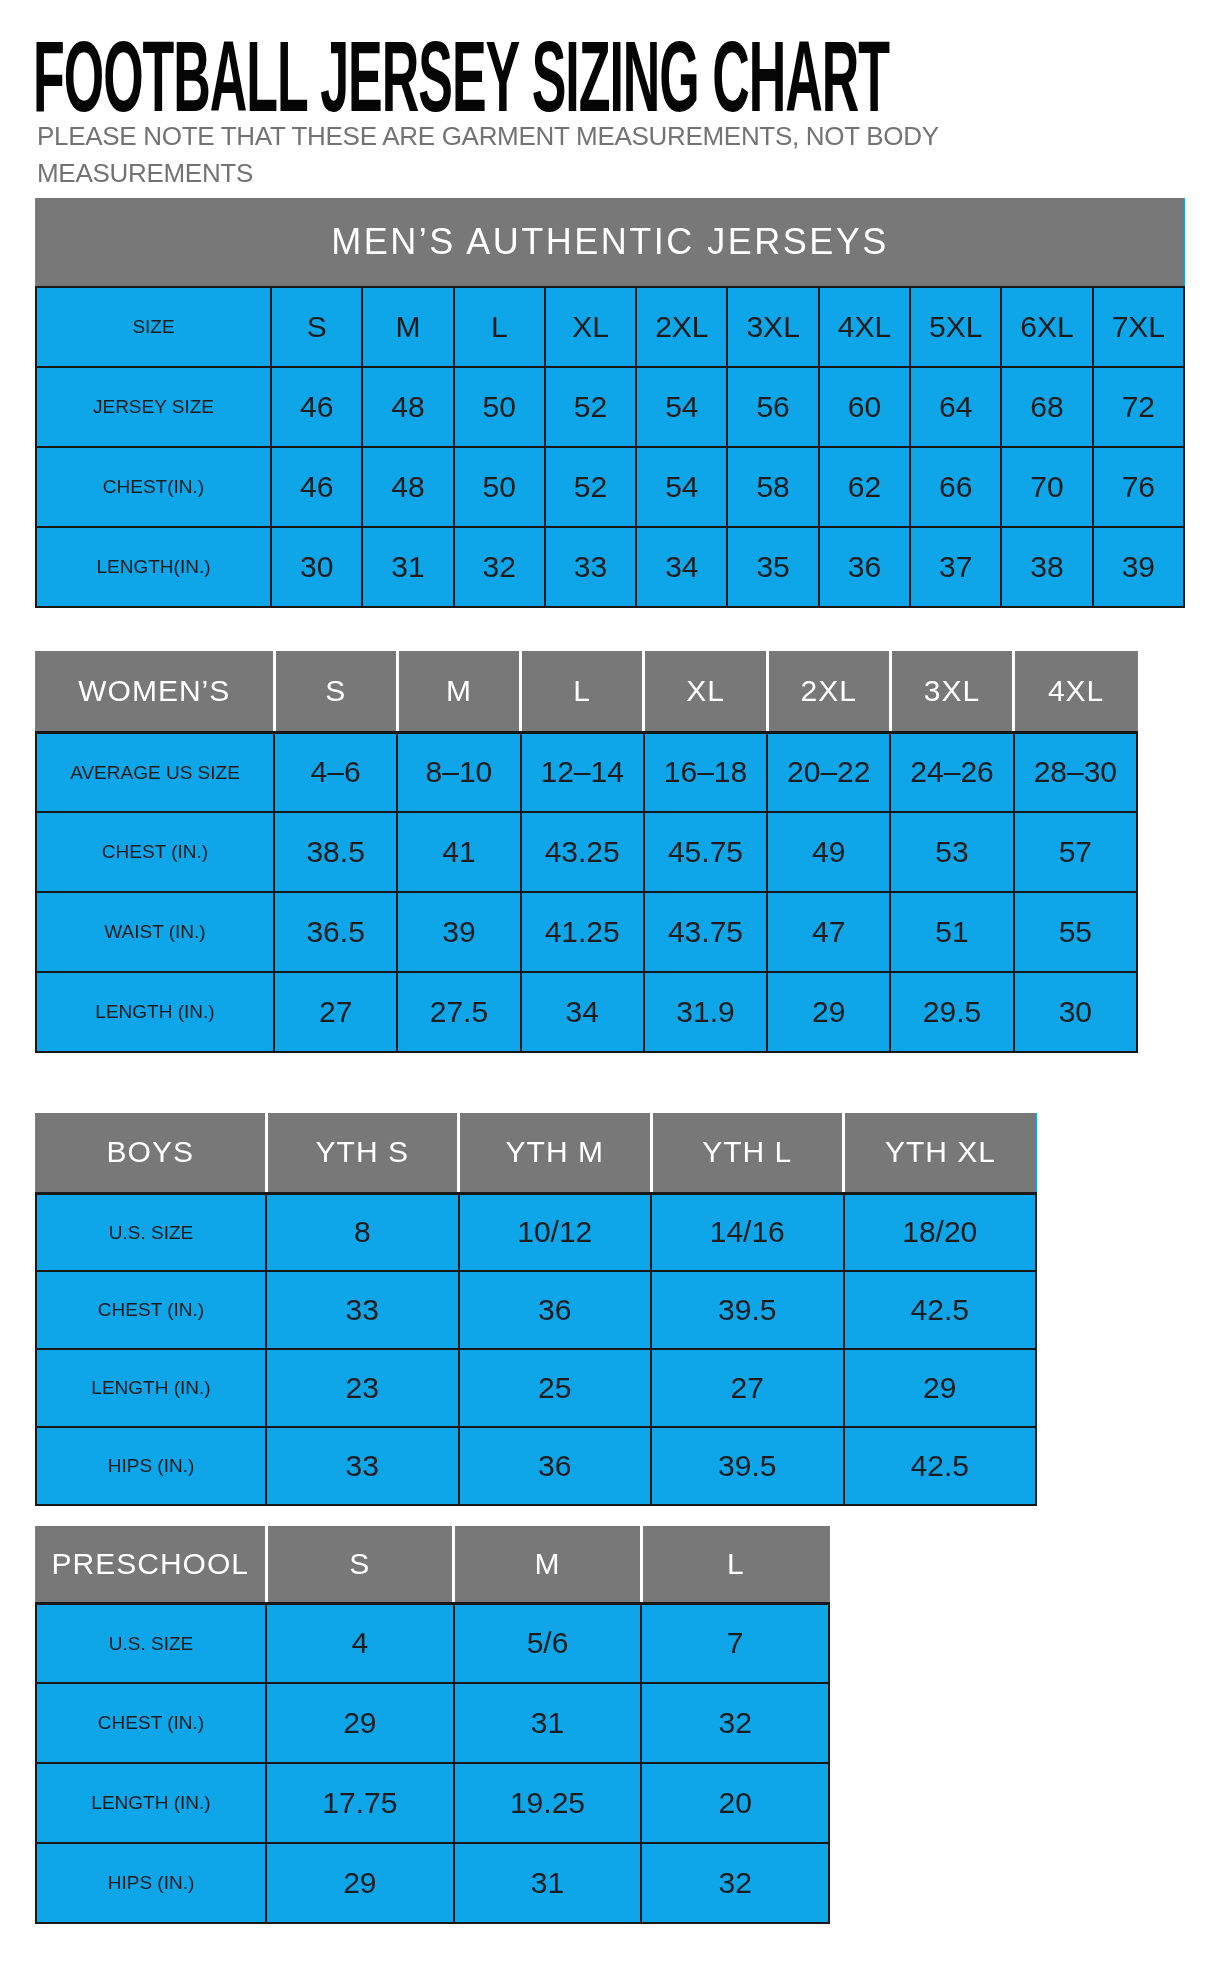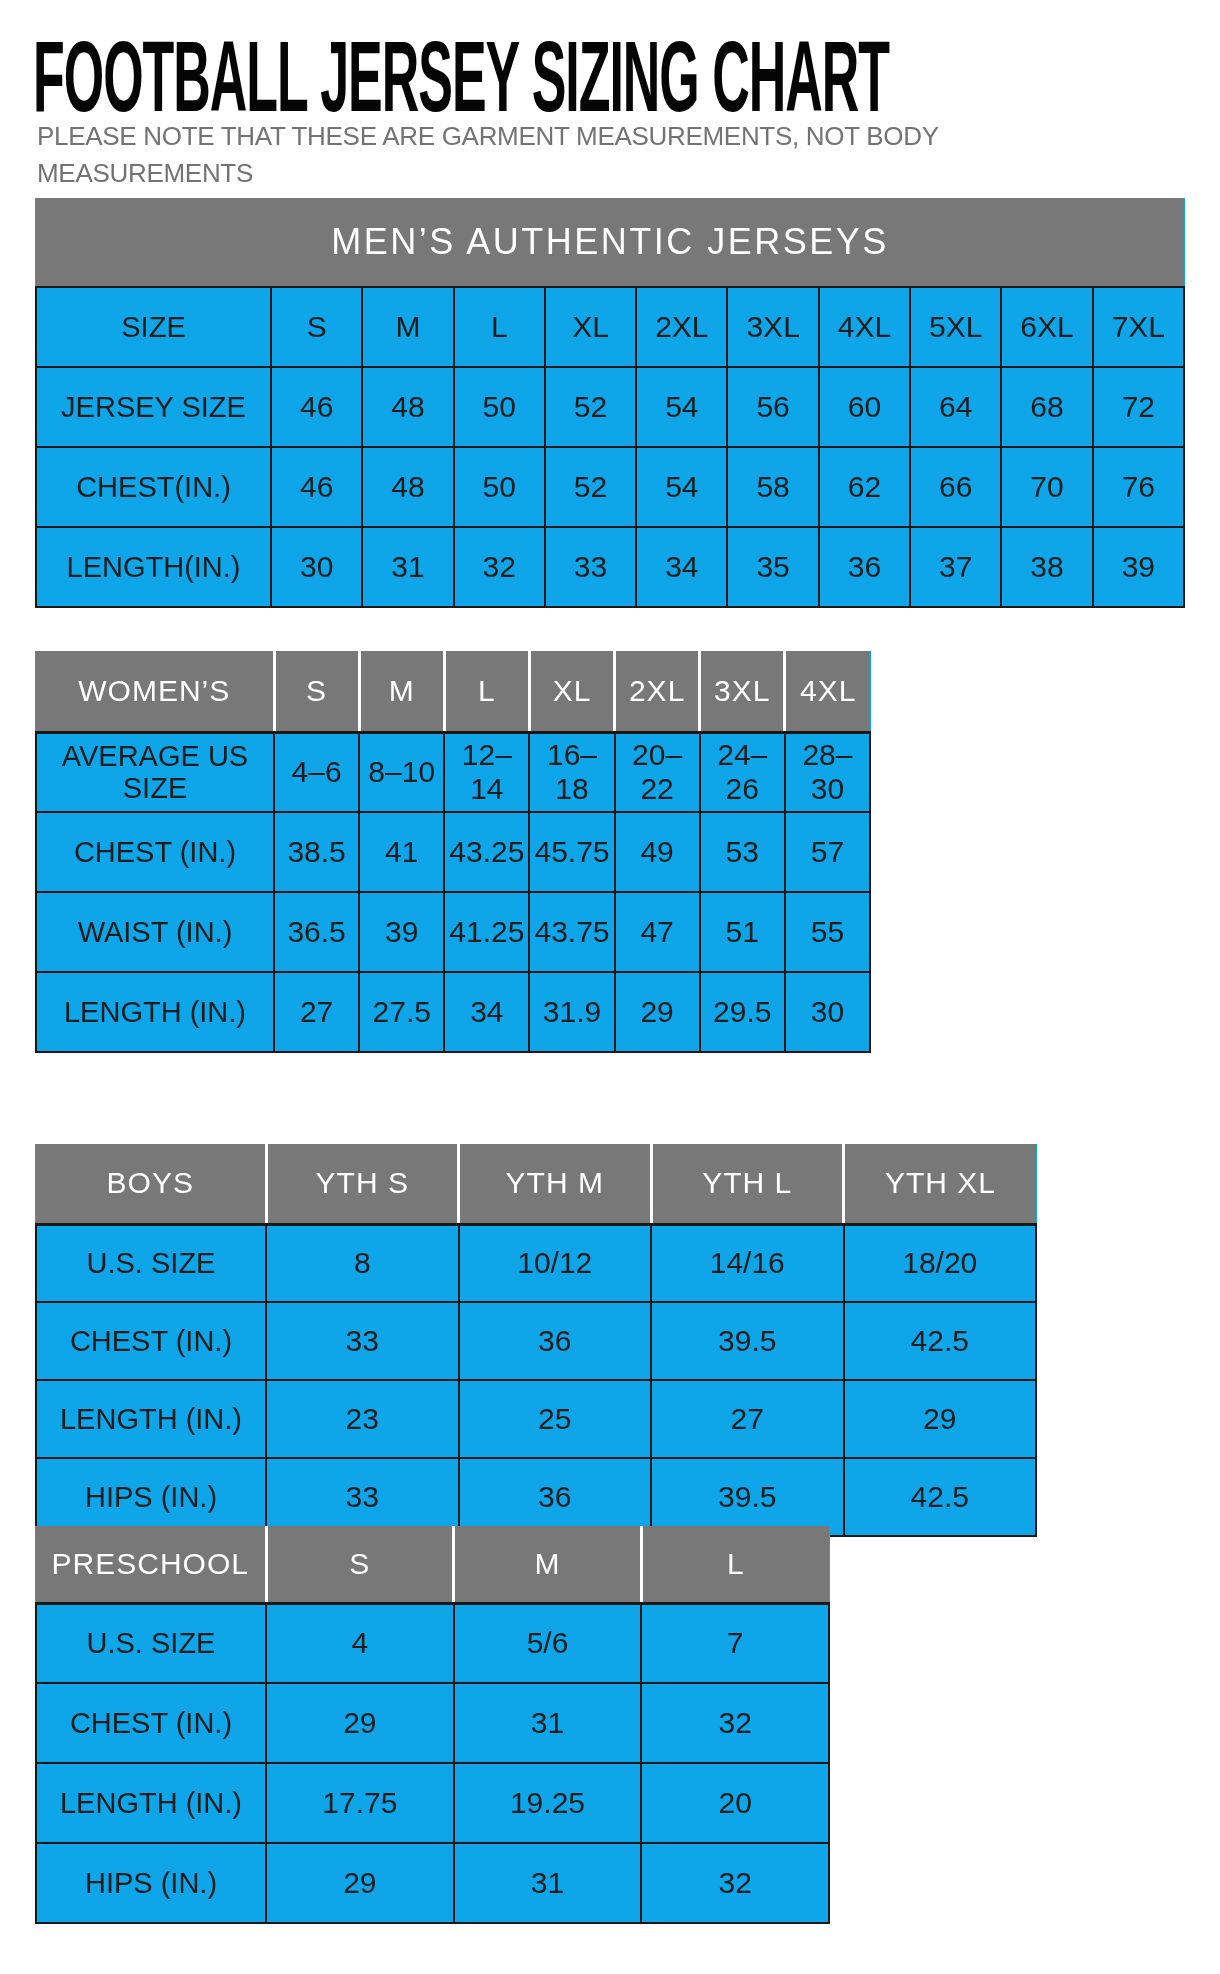--- a/index.html
+++ b/index.html
@@ -12,41 +12,41 @@
 
   .subtitle{position:absolute;left:37px;top:118px;width:940px;font-size:26px;
             line-height:1.42;letter-spacing:-0.3px;font-weight:400;}
 
   .footer-note{position:absolute;left:35px;top:1938px;font-size:26px;font-weight:700;
                letter-spacing:-0.5px;white-space:nowrap;}
 
   table.sizing{position:absolute;border-collapse:collapse;table-layout:fixed;
                background:#0ea5e9;}
   .t-mens{left:35px;top:198px;width:1150px;}
-  .t-womens{left:35px;top:651px;width:836px;padding-left:46px;}
-  .t-boys{left:35px;top:1144px;width:1002px;}
+  .t-womens{left:35px;top:651px;width:1103px;padding-left:46px;}
+  .t-boys{left:35px;top:1113px;width:1002px;}
   .t-pre{left:35px;top:1526px;width:795px;}
 
   .t-mens col.c0{width:235px;} .t-womens col.c0{width:238px;}
   .t-boys col.c0{width:230px;} .t-pre col.c0{width:230px;}
 
   .t-mens tr{height:80px;} .t-mens tr.r-banner{height:89px;}
   .t-womens tr{height:80px;} .t-womens tr.r-head{height:81px;}
   .t-boys tr{height:78px;} .t-boys tr.r-head{height:80px;}
   .t-pre tr{height:80px;} .t-pre tr.r-head{height:77px;}
 
   td{border:2px solid #181818;text-align:center;vertical-align:middle;
      font-size:30px;padding:0;color:#1c1c1c;}
   td.banner{border:0;border-bottom:2px solid #181818;background:var(--gray,#787878);
             color:#fff;font-size:36px;letter-spacing:2.5px;}
   td.ghead{background:var(--gray,#787878);color:#fff;font-size:30px;letter-spacing:1px;
            border-left:3px solid #fff;border-right:3px solid #fff;border-top:0;
            border-bottom:3px solid #181818;}
   td.ghead:first-child{border-left:0;} td.ghead:last-child{border-right:0;}
-  td.row-label{font-size:29px;line-height:1.12;padding:0 4px;}
+  td.row-label{font-size:19px;line-height:1.12;padding:0 4px;}
   td.col-head{font-size:30px;}
   td.val{font-size:30px;}
 </style>
 </head>
 <body>
 
 <div class="page">
   <div class="title">FOOTBALL JERSEY SIZING CHART</div>
   <div class="subtitle" style="color: #737373;">PLEASE NOTE THAT THESE ARE GARMENT MEASUREMENTS, NOT BODY MEASUREMENTS</div>
 

